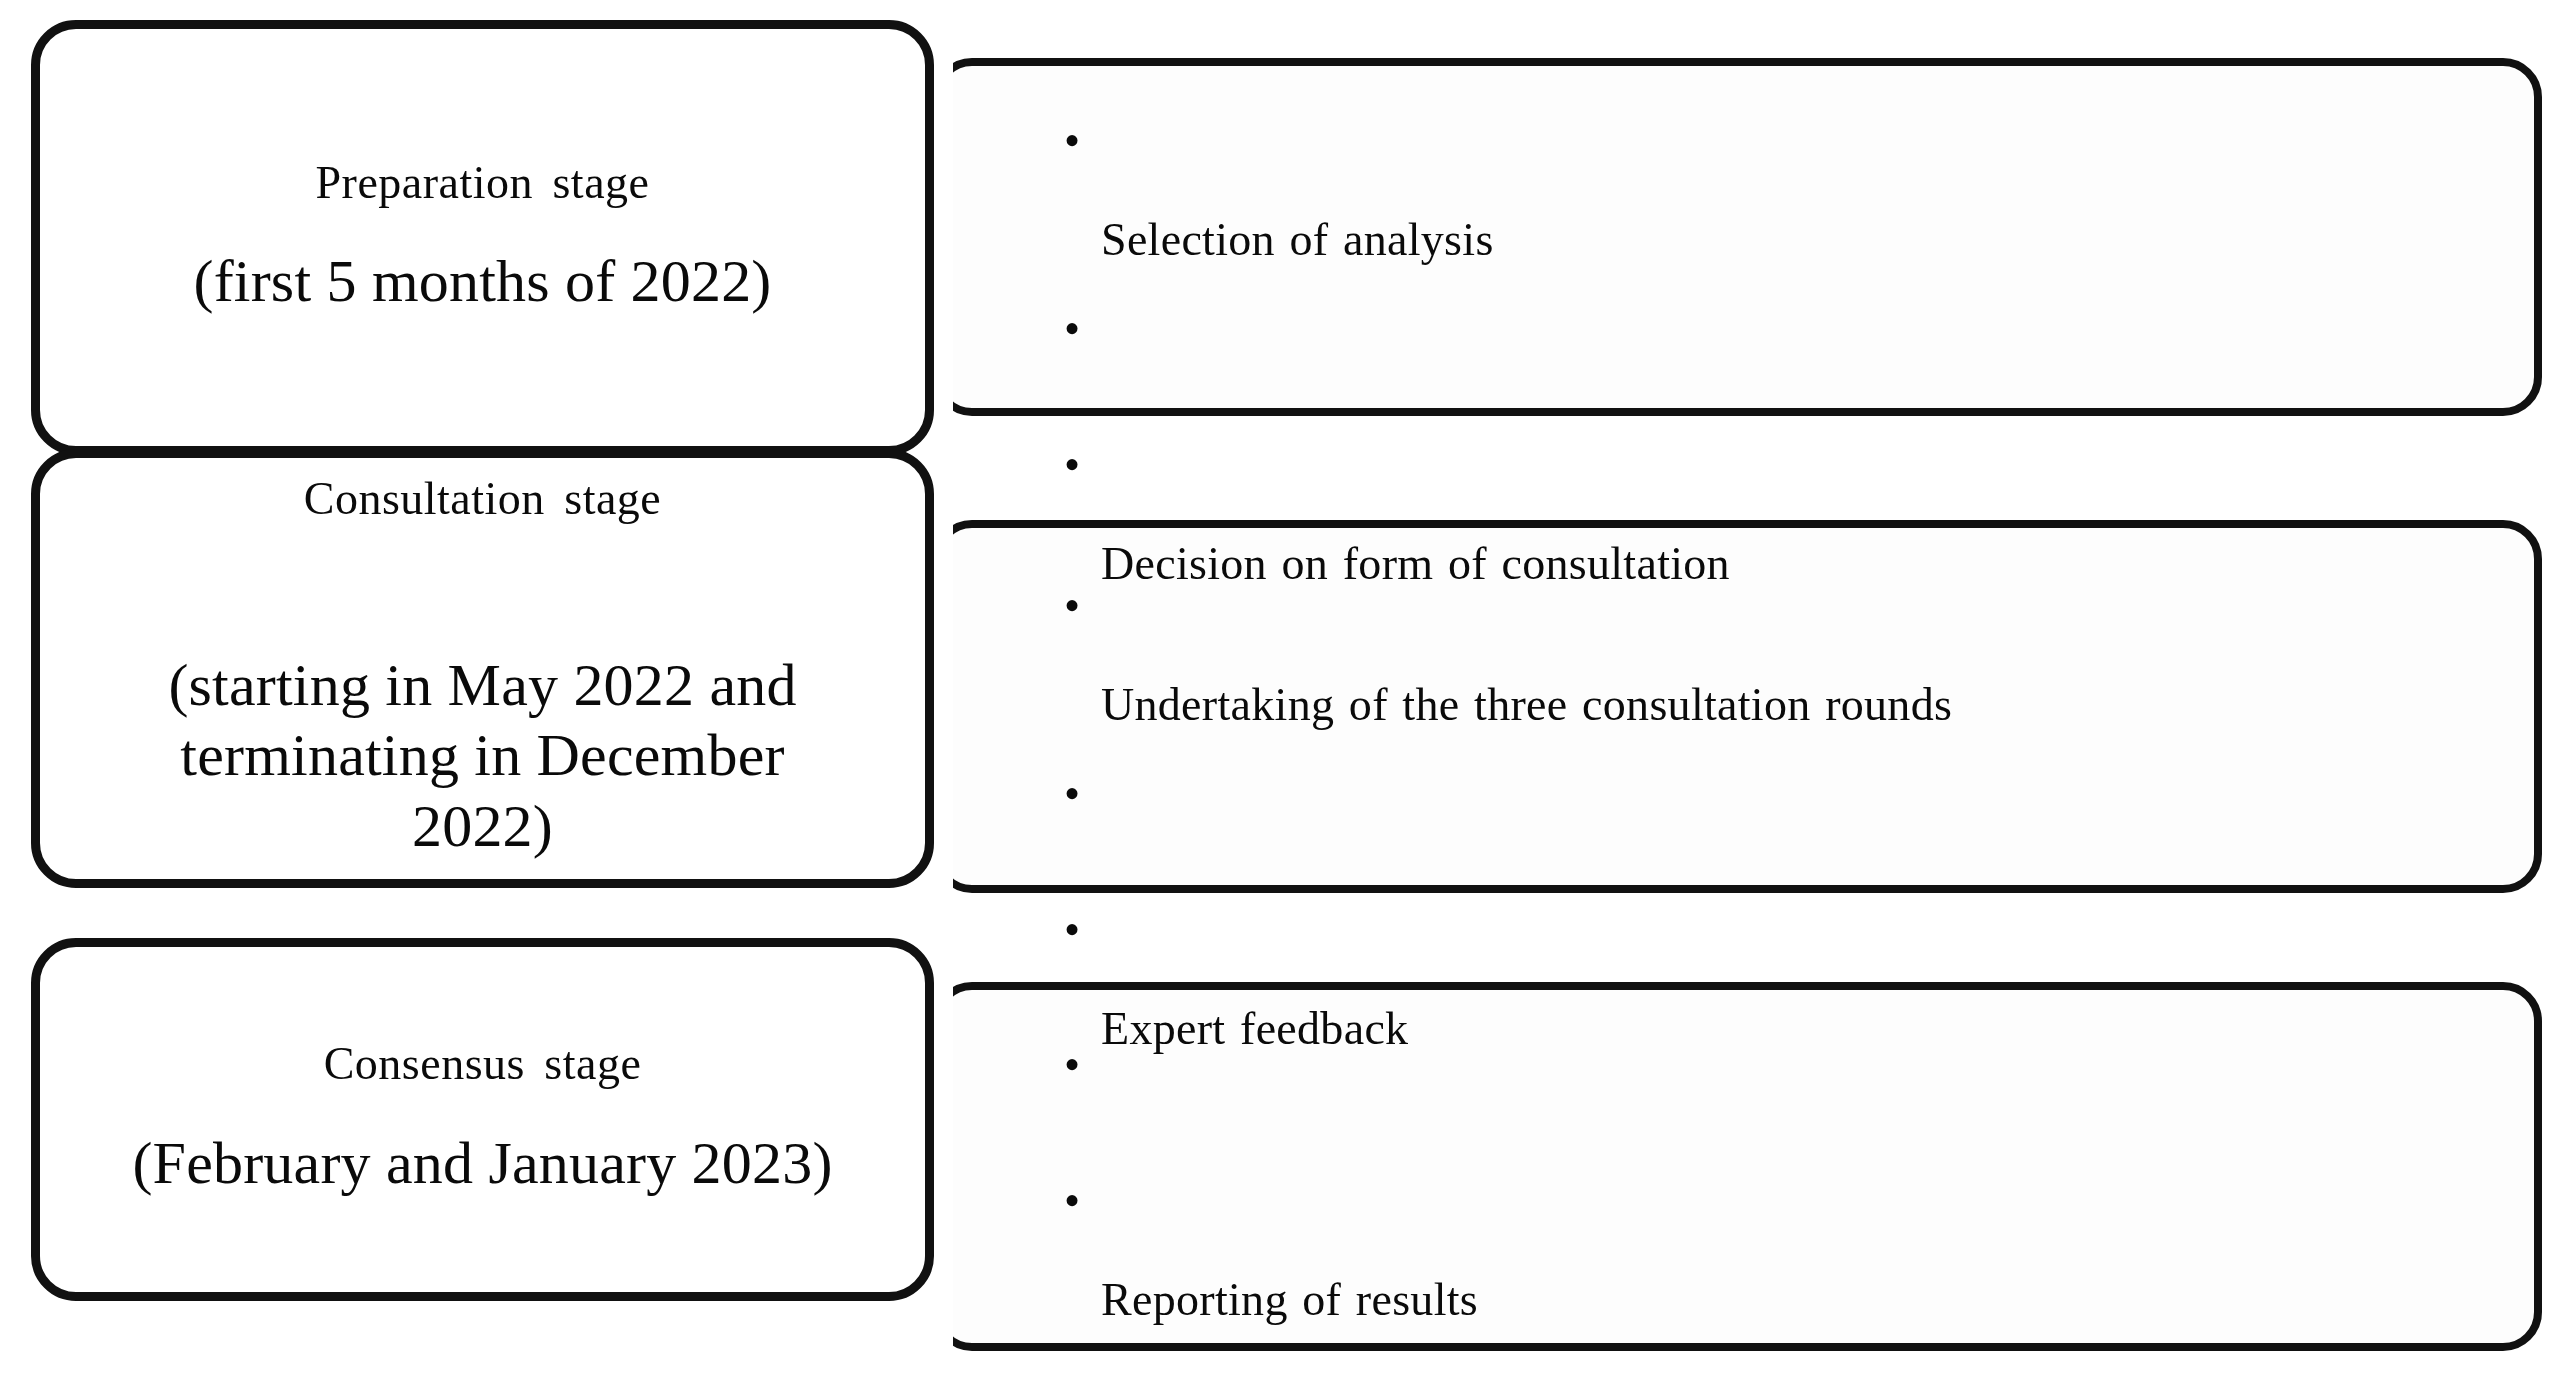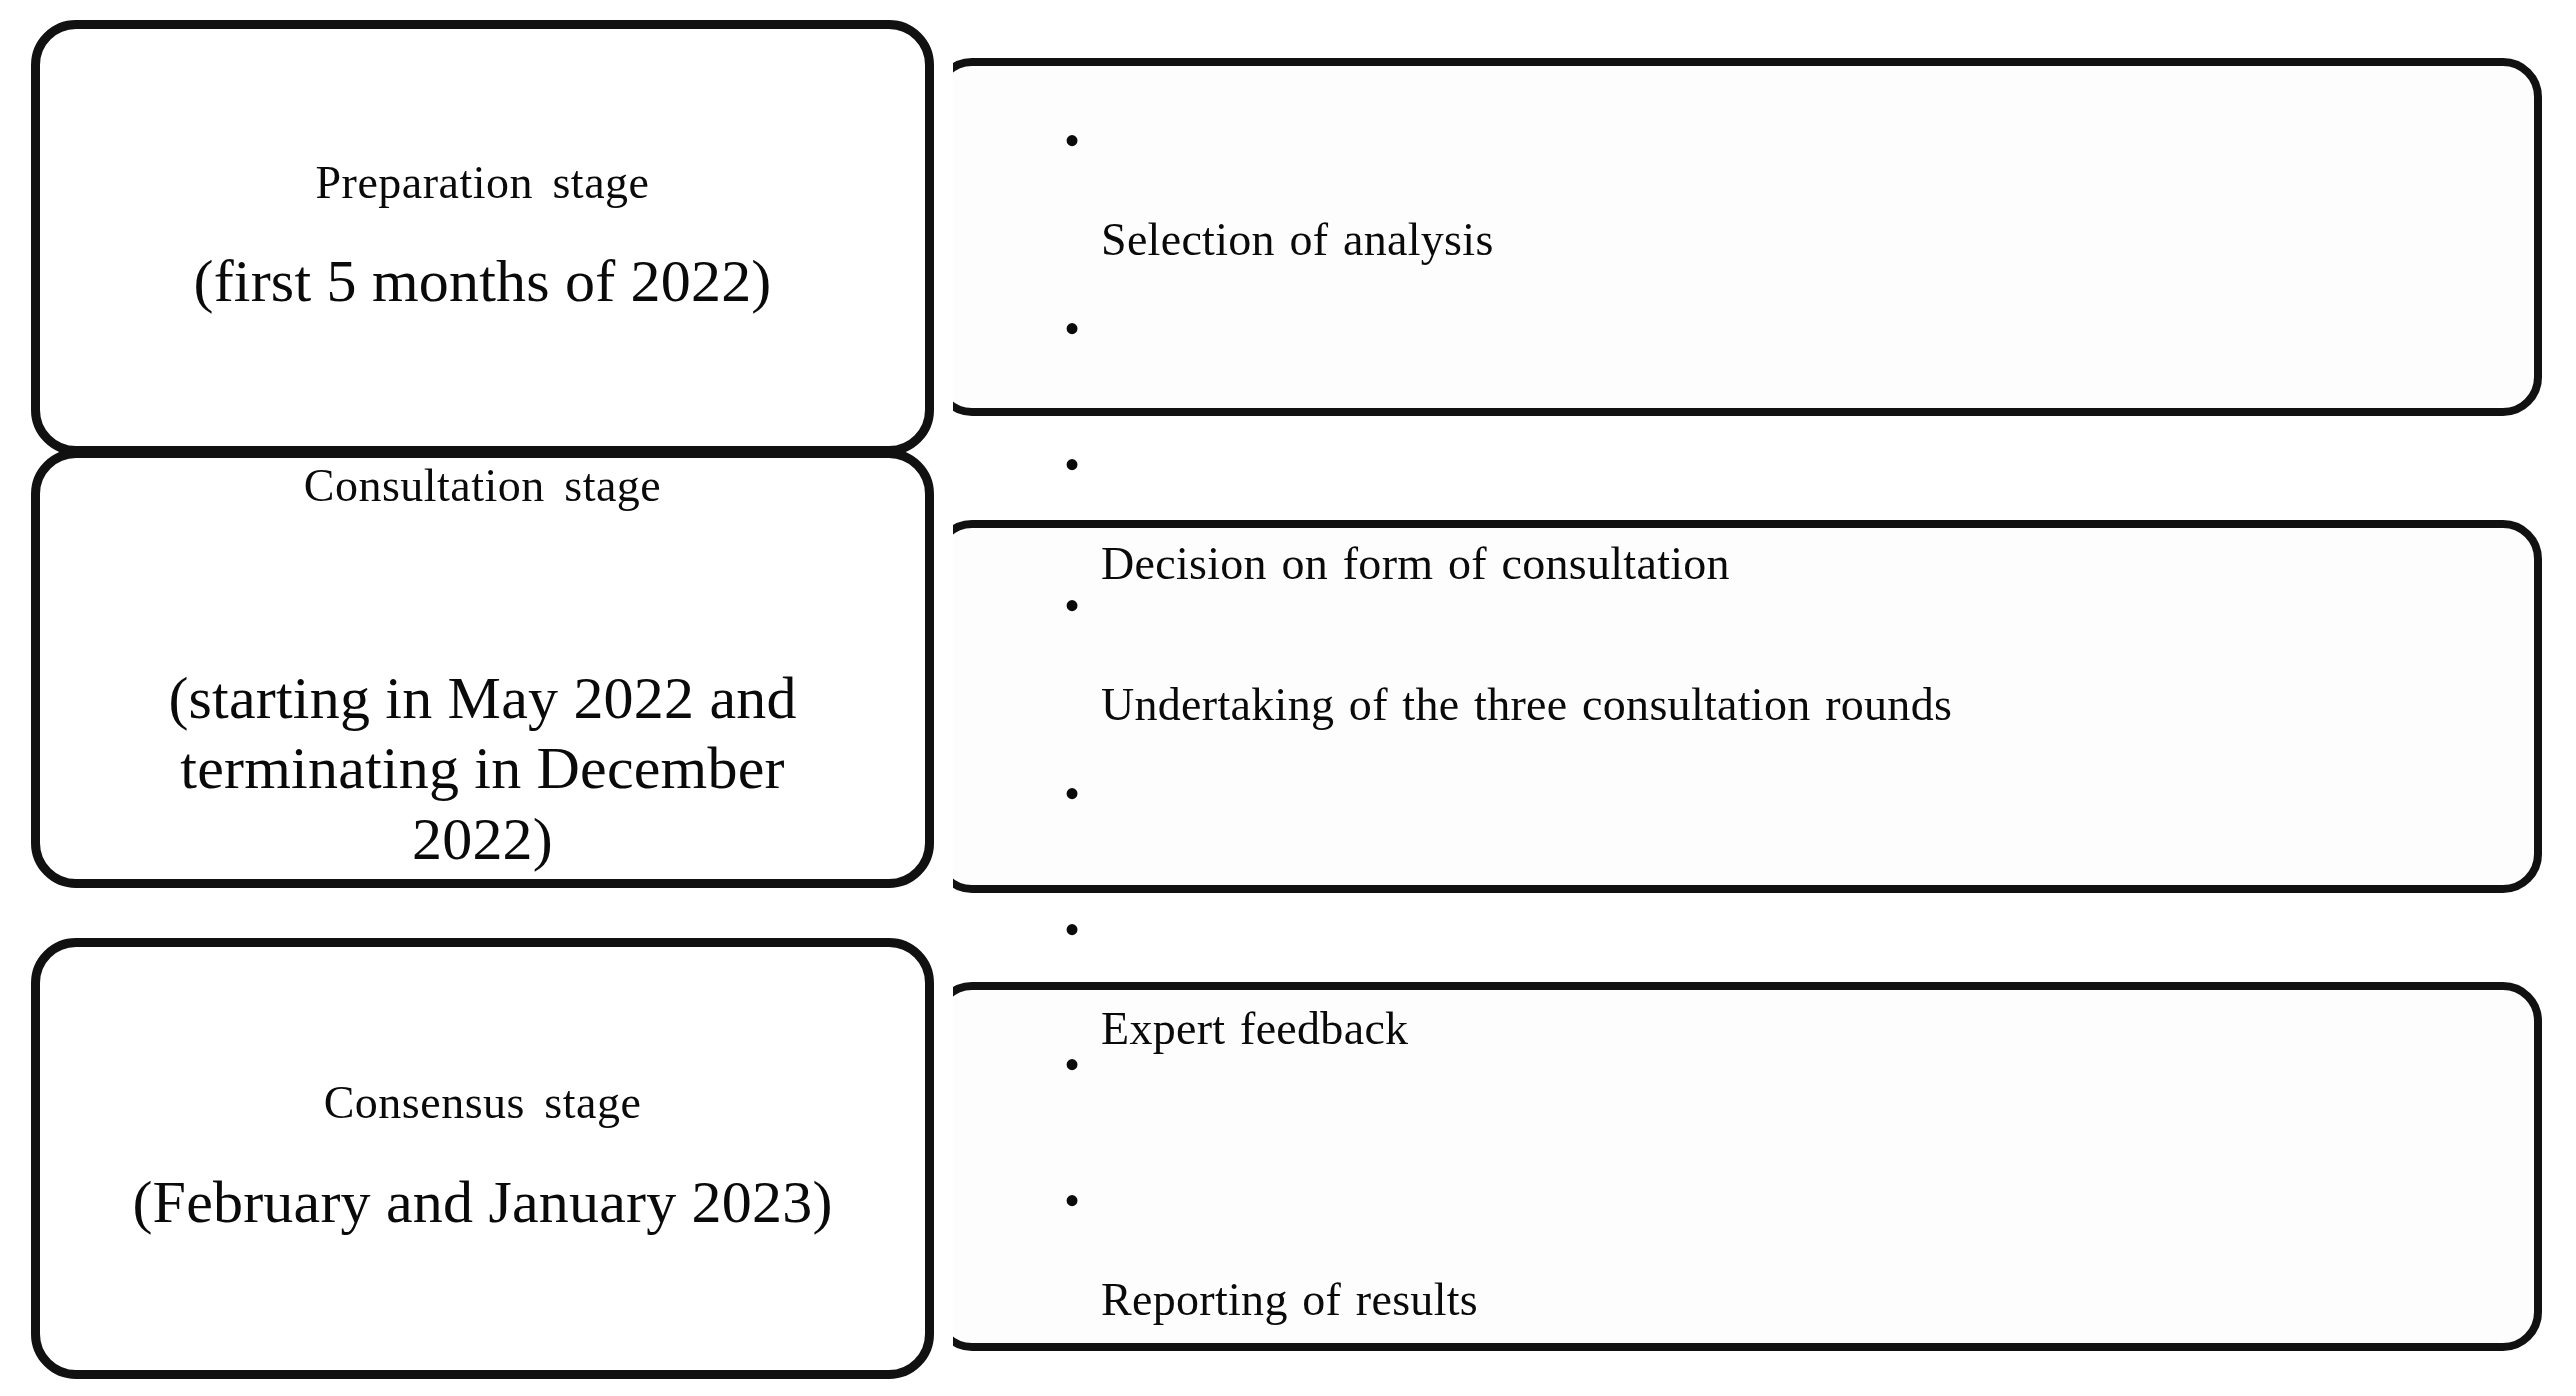--- a/index.html
+++ b/index.html
@@ -42,21 +42,21 @@
     box-sizing:border-box;
     background:#ffffff;
     border:9.3px solid #111111;
     border-radius:45px;
     z-index:3;
     display:flex;
     flex-direction:column;
     align-items:center;
     justify-content:center;
     text-align:center;
-    padding:4px 24px;
+    padding:17px 24px;
   }
   .stage-title{
     font-size:46px;
     line-height:1.05;
     letter-spacing:0.5px;
     white-space:nowrap;
     word-spacing:7.4px;
   }
   .stage-period{
     font-size:60px;
@@ -148,21 +148,21 @@
         <span>Expert feedback</span>
       </li>
     </ul>
   </div>
 
   <div class="row">
 
     <div class="detail-box" style="left:933px; top:982px; width:1609px; height:369px;"></div>
     <div class="detail-mask" style="left:929px; top:977px; width:24px; height:380px;"></div>
 
-    <div class="stage-box" style="left:31px; top:938px; width:903px; height:441px;">
+    <div class="stage-box" style="left:31px; top:938px; width:903px; height:363px;">
       <div class="stage-title">Consensus stage</div>
       <div class="stage-period">(February and January 2023)</div>
     </div>
 
     <ul class="bullet-list" style="left:1064px; top:1035px; width:1412px;">
       <li class="bullet-item">
         <span class="bullet-dot">•</span>
       </li>
       <li class="bullet-item">
         <span class="bullet-dot">•</span>

